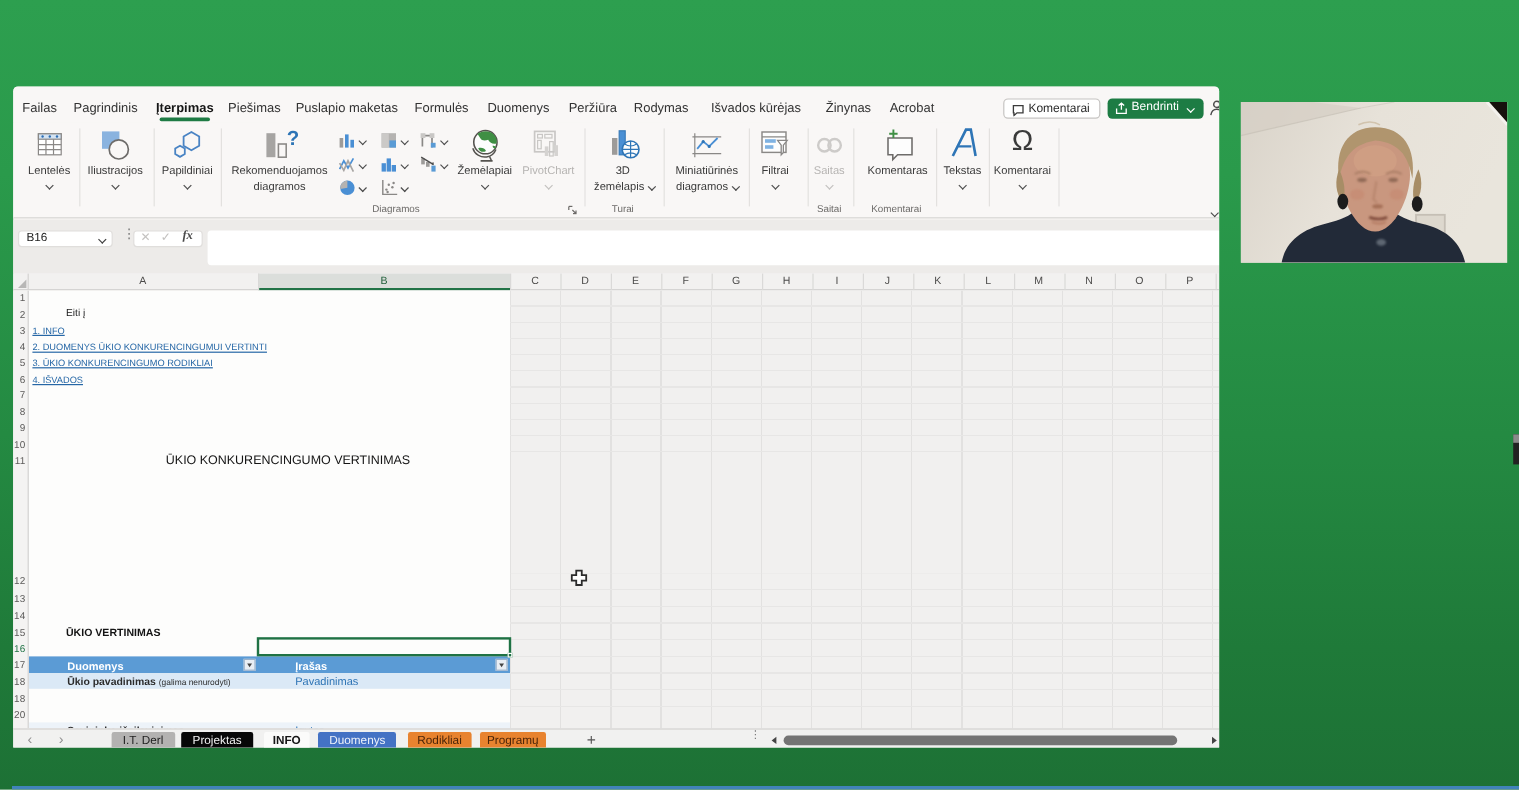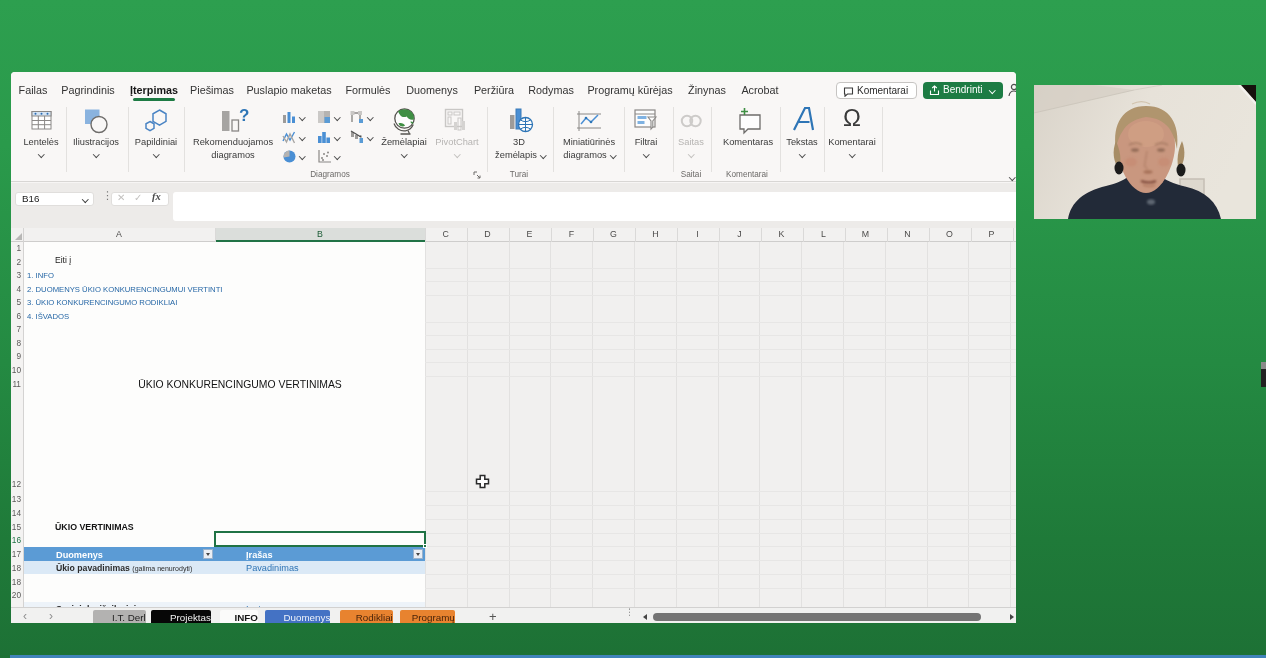--- a/index.html
+++ b/index.html
@@ -37,48 +37,48 @@
 #gridarea { position:absolute; left:0; top:169.5px; width:100%; height:365.5px; background:#f1f0ef; overflow:hidden; }
 #gutter { position:absolute; left:0; top:0; width:13px; height:100%; background:#f4f3f2; border-right:1px solid #d4d3d2; font-size:8.3px; color:#5b5a59; }
 .rn { position:absolute; right:2px; transform:translateY(-50%); }
 #sheet { position:absolute; left:13px; top:0; width:401px; height:100%; background:#fdfdfc; }
 #gray { position:absolute; left:414px; top:0; width:591px; height:100%;
   background-image:repeating-linear-gradient(to right,#e2e1e0 0 1px,transparent 1px 41.8px); }
 .hl1 { position:absolute; left:0; top:0; width:100%; height:136px;
   background:repeating-linear-gradient(to bottom,transparent 0 12.5px,#e7e6e5 12.5px 13.5px); }
 .hl2 { position:absolute; left:0; top:236.5px; width:100%; height:115px;
   background:repeating-linear-gradient(to bottom,transparent 0 12.9px,#e7e6e5 12.9px 13.9px); }
-.lnk { position:absolute; font-size:7.7px; color:#2667a6; white-space:nowrap; }
+.lnk { position:absolute; font-size:7.7px; color:#2667a6; text-decoration:underline; white-space:nowrap; }
 .st { position:absolute; white-space:nowrap;padding-left:28px; }
 
 .trow { position:absolute; left:13px; width:401px; }
 
 #tabbar { position:absolute; left:0; top:535px; width:100%; height:18px; background:#f1f1f0; border-top:1px solid #d2d1d0; }
-.stab { position:absolute; top:2px; height:16px; font-size:9.8px; text-align:right; line-height:15px; border-radius:2px 2px 0 0; }
+.stab { position:absolute; top:2px; height:16px; font-size:9.8px; text-align:center; line-height:15px; border-radius:2px 2px 0 0; }
 #hsb { position:absolute; left:642px; top:5px; width:328px; height:8px; background:#747474; border-radius:4px; }
 
 #cam { position:absolute; left:1034px; top:85px; width:222px; height:134px; overflow:hidden; background:#e7e1d8; }
 #bluestrip { position:absolute; left:10px; top:655px; width:1256px; height:3px; background:#4183ba; }
 #rsliver { position:absolute; left:1261px; top:362px; width:5px; height:25px; background:#222; }
 #rsliver:before { content:""; position:absolute; left:0; top:0; width:5px; height:7px; background:#8a8a8a; }
 </style>
 </head>
 <body>
 <div id="win">
   <div id="menurow">
     <span class="mtab" style="left:22px">Failas</span>
     <span class="mtab" style="left:77px">Pagrindinis</span>
     <span class="mtab sel" style="left:143px">Įterpimas</span>
     <span class="mtab" style="left:201px">Piešimas</span>
     <span class="mtab" style="left:278px">Puslapio maketas</span>
     <span class="mtab" style="left:357px">Formulės</span>
     <span class="mtab" style="left:421px">Duomenys</span>
     <span class="mtab" style="left:483px">Peržiūra</span>
     <span class="mtab" style="left:540px">Rodymas</span>
-    <span class="mtab" style="left:619px">Programų kūrėjas</span>
+    <span class="mtab" style="left:619px">Išvados kūrėjas</span>
     <span class="mtab" style="left:696px">Žinynas</span>
     <span class="mtab" style="left:749px">Acrobat</span>
     <div id="inkline"></div>
     <div id="cmbtn">
         <svg style="position:absolute;left:6px;top:3.5px" width="11" height="10" viewBox="0 0 11 10">
           <path d="M1.5 1h8v6h-5L2 9.2V7h-.5z" fill="none" stroke="#3b3b3b" stroke-width="1.1"></path>
         </svg>
         <span style="position:absolute;left:20px;top:2px">Komentarai</span>
       </div>
     <div id="shbtn">

